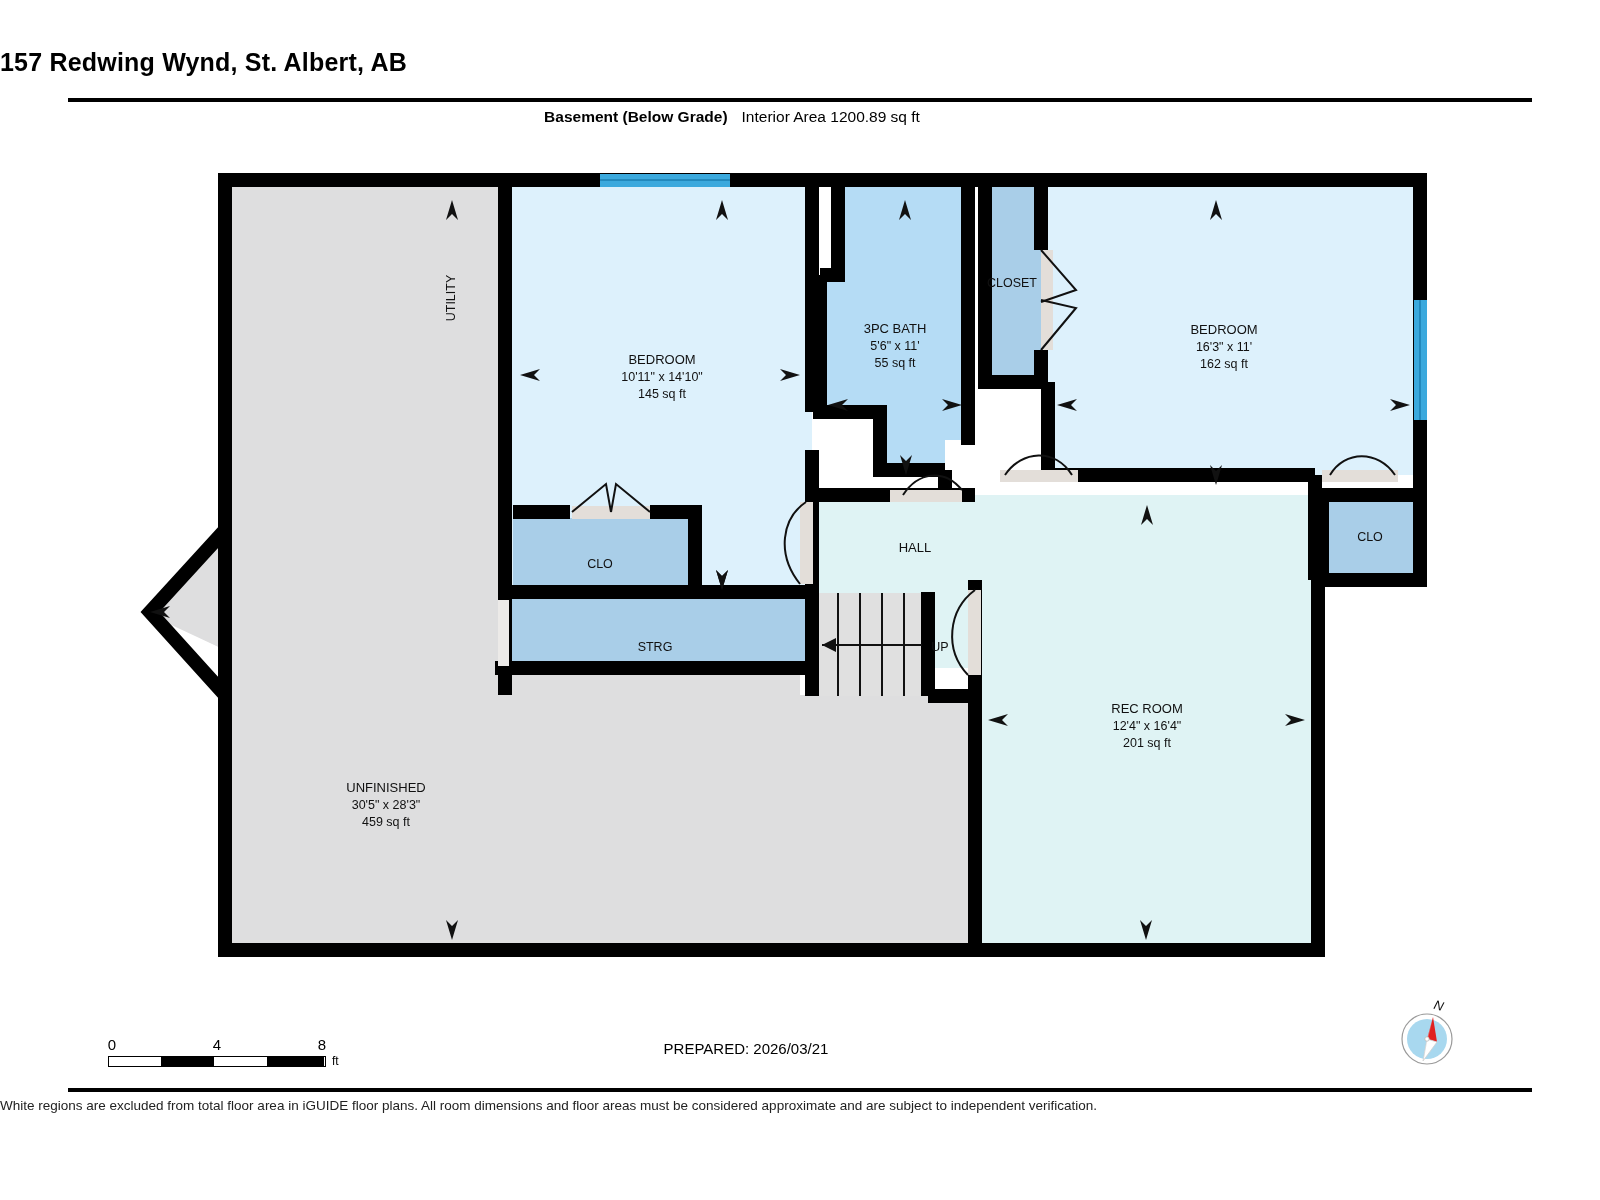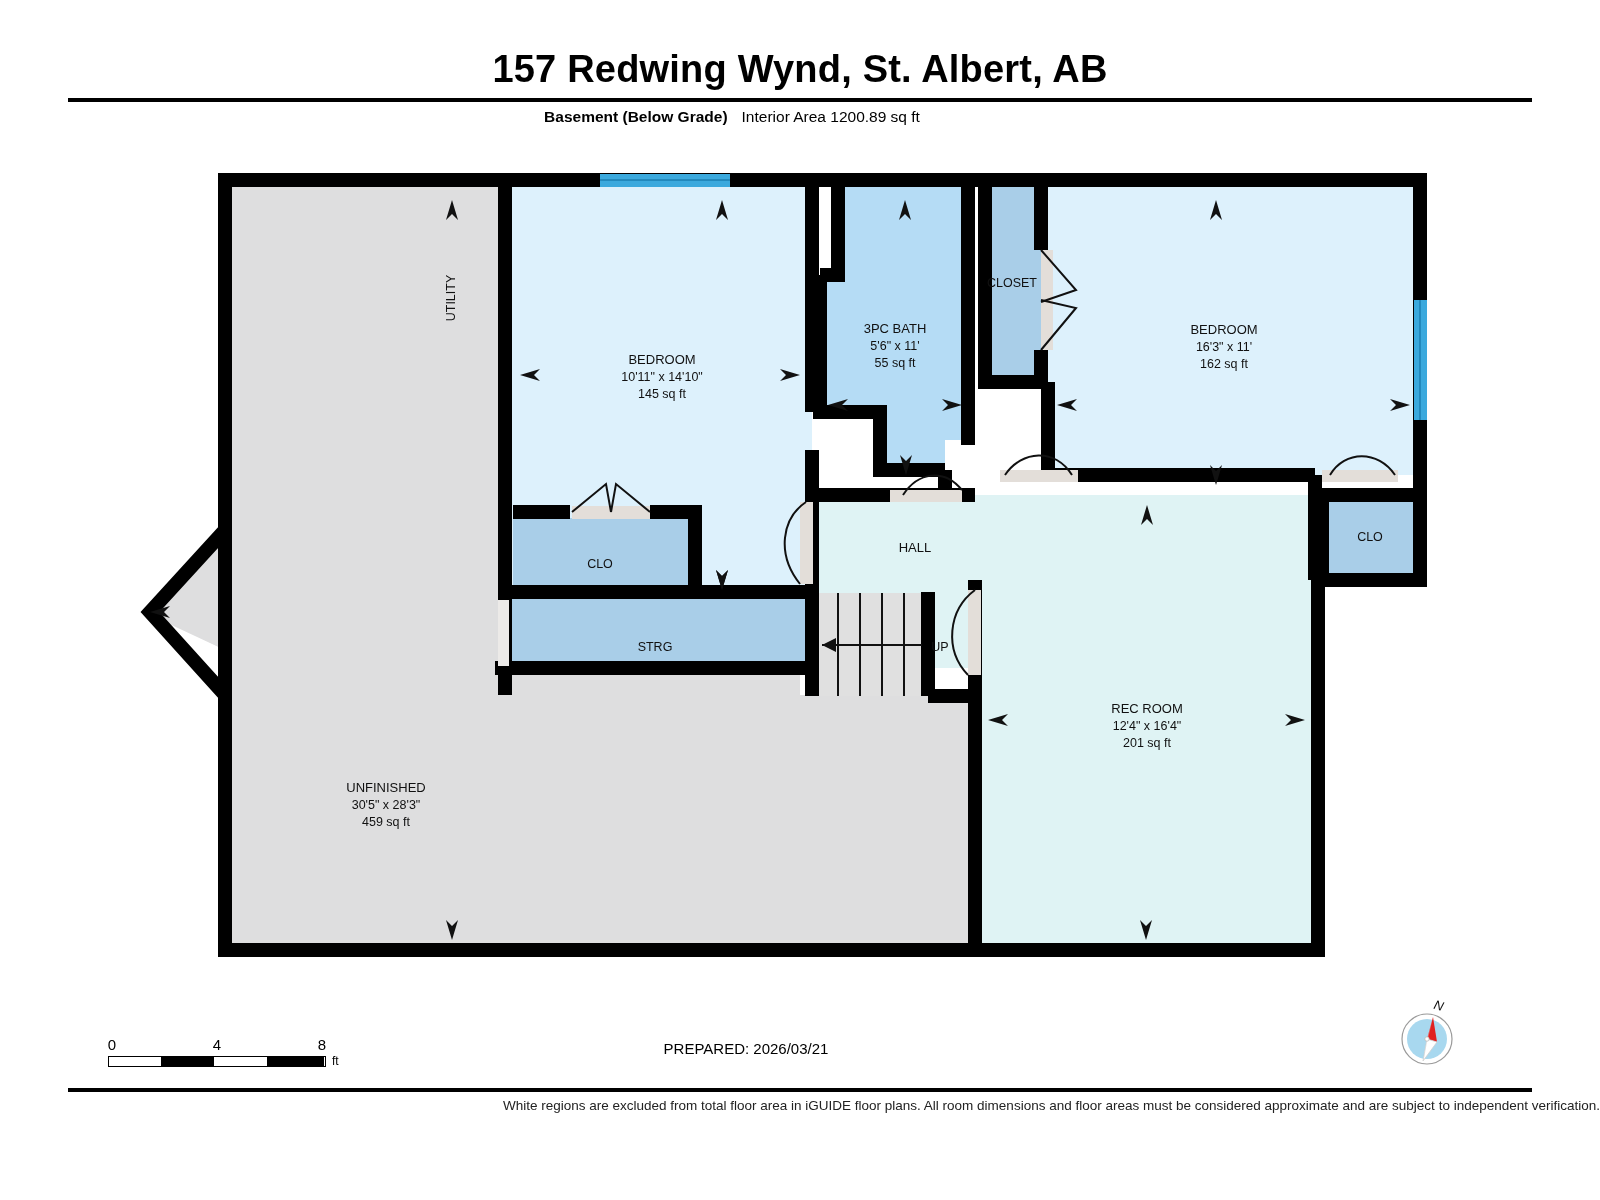--- a/index.html
+++ b/index.html
@@ -9,22 +9,21 @@
     font-family:"Liberation Sans", sans-serif;
     color:#111;
     position:relative;
     overflow:hidden;
   }
   .page{position:absolute;inset:0;}
 
   
   .title{
     position:absolute;top:48px;left:0;width:1600px;
-    text-align:center;
-    font-size:38px;font-weight:bold;letter-spacing:.2px;
+    font-size:25px;font-weight:bold;letter-spacing:.2px;
     color:#000;
   }
   .rule-top{
     position:absolute;left:68px;top:98px;width:1464px;height:4px;
     background:#000;
   }
   .subline{
     position:absolute;top:108px;left:0;width:1464px;
     text-align:center;font-size:15.5px;color:#000;
   }
@@ -51,21 +50,21 @@
   }
   .compass{position:absolute;left:1396px;top:1006px;width:62px;height:62px;}
   .compass .nlab{
     position:absolute;left:38px;top:-8px;font-size:13px;font-style:italic;
     transform:rotate(16deg);color:#111;
   }
   .rule-bot{
     position:absolute;left:68px;top:1088px;width:1464px;height:4px;background:#000;
   }
   .disclaimer{
-    position:absolute;top:1098px;left:0;width:1600px;text-align:right;
+    position:absolute;top:1098px;left:0;width:1600px;text-align:left;
     font-size:13.5px;color:#222;
   }
 
   
   .plan{position:absolute;left:0;top:150px;width:1600px;height:860px;}
   svg{display:block;}
   .rmlabel{font-family:"Liberation Sans", sans-serif;fill:#111;}
   .rm-name{font-size:13px;}
   .rm-dim{font-size:12.5px;}
   .rm-small{font-size:12.5px;}

